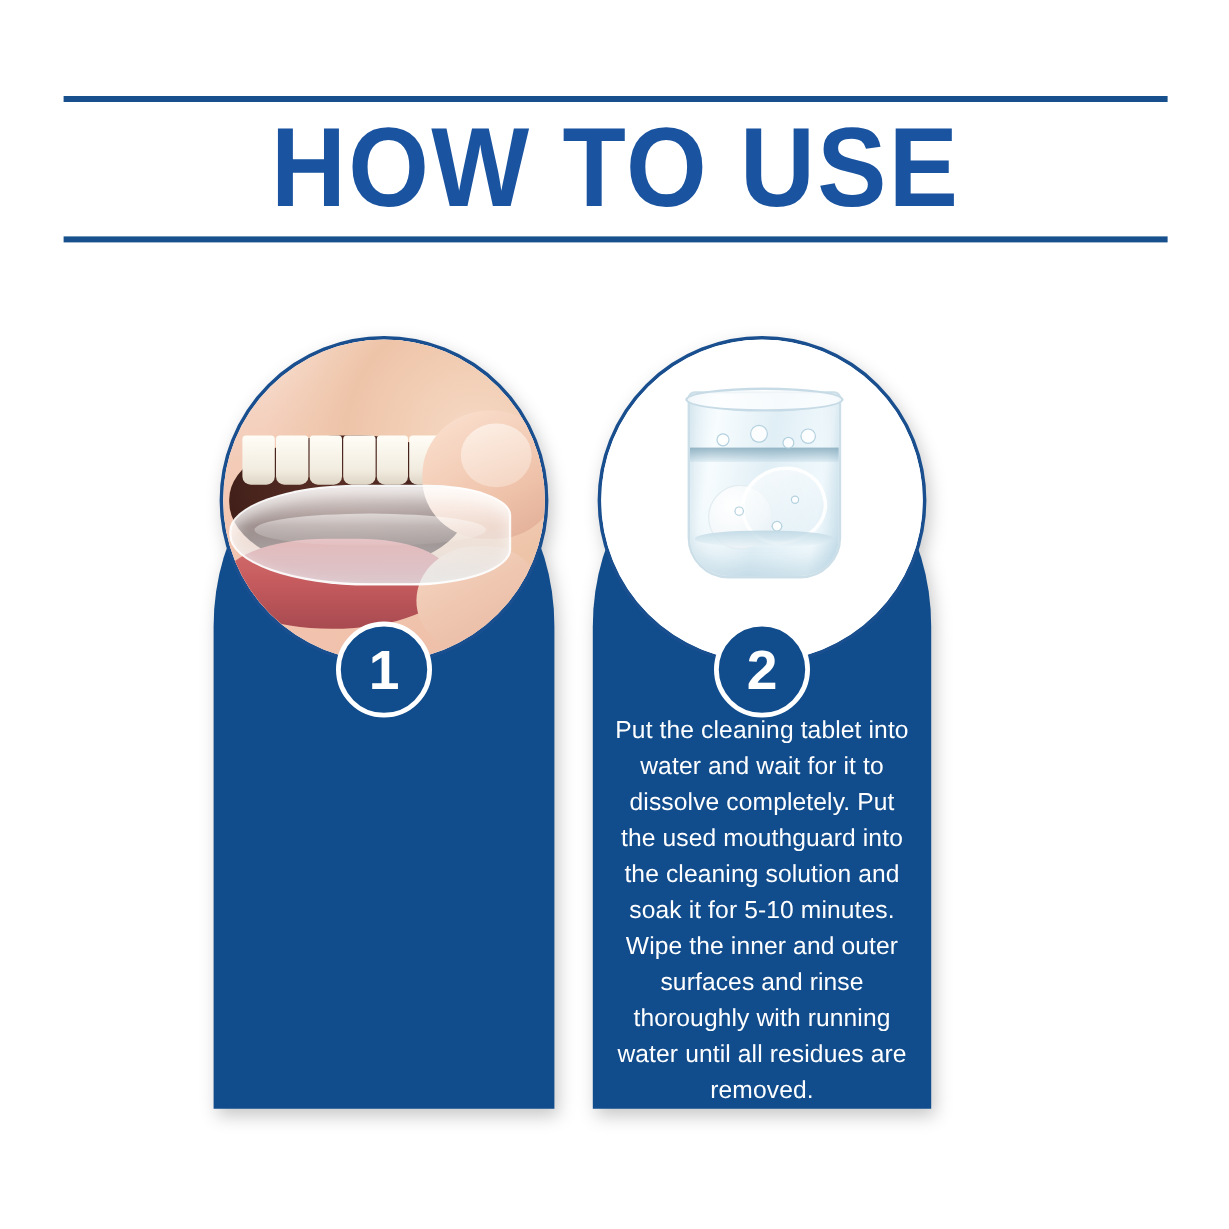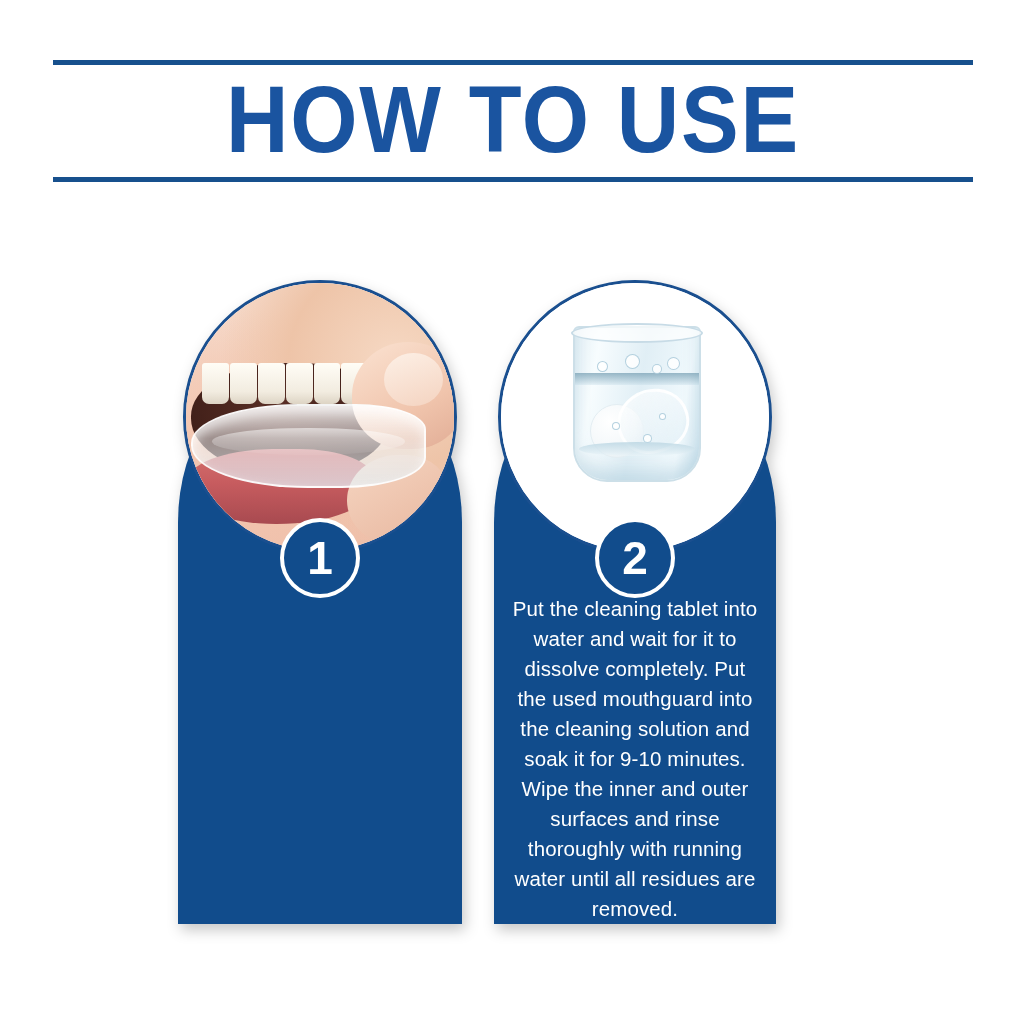--- a/index.html
+++ b/index.html
@@ -12,21 +12,21 @@
     background: #ffffff;
     font-family: "Liberation Sans", sans-serif;
     overflow: hidden;
     position: relative;
   }
 
   
   .header {
     position: absolute;
     left: 53px;
-    top: 60px;
+    top: 80px;
     width: 920px;
     height: 140px;
   }
   .rule {
     position: absolute;
     left: 0;
     width: 920px;
     height: 5px;
     background: #17508d;
   }
@@ -366,16 +366,16 @@
             <i style="left:68%;top:56%;width:5px;height:5px;"></i>
           </div>
           <div class="glass-base"></div>
         </div>
         <div class="glass-rim"></div>
       </div>
     </div>
 
     <div class="badge">2</div>
 
-    <div class="card-text">Put the cleaning tablet into water and wait for it to dissolve completely. Put the used mouthguard into the cleaning solution and soak it for 9-10 minutes. Wipe the inner and outer surfaces and rinse thoroughly with running water until all residues are removed.</div>
+    <div class="card-text">Put the cleaning tablet into water and wait for it to dissolve completely. Put the used mouthguard into the cleaning solution and soak it for 5-10 minutes. Wipe the inner and outer surfaces and rinse thoroughly with running water until all residues are removed.</div>
   </div>
 
 </div>
 
 </body></html>

